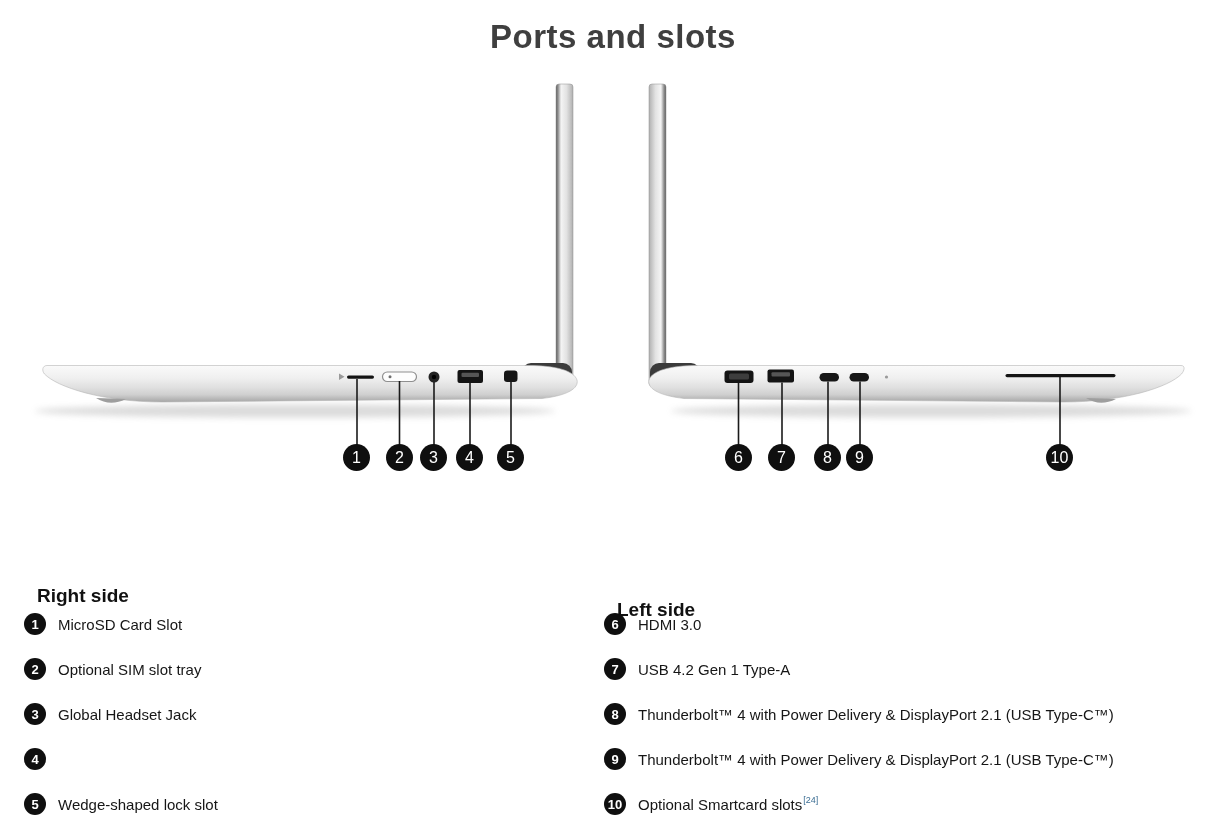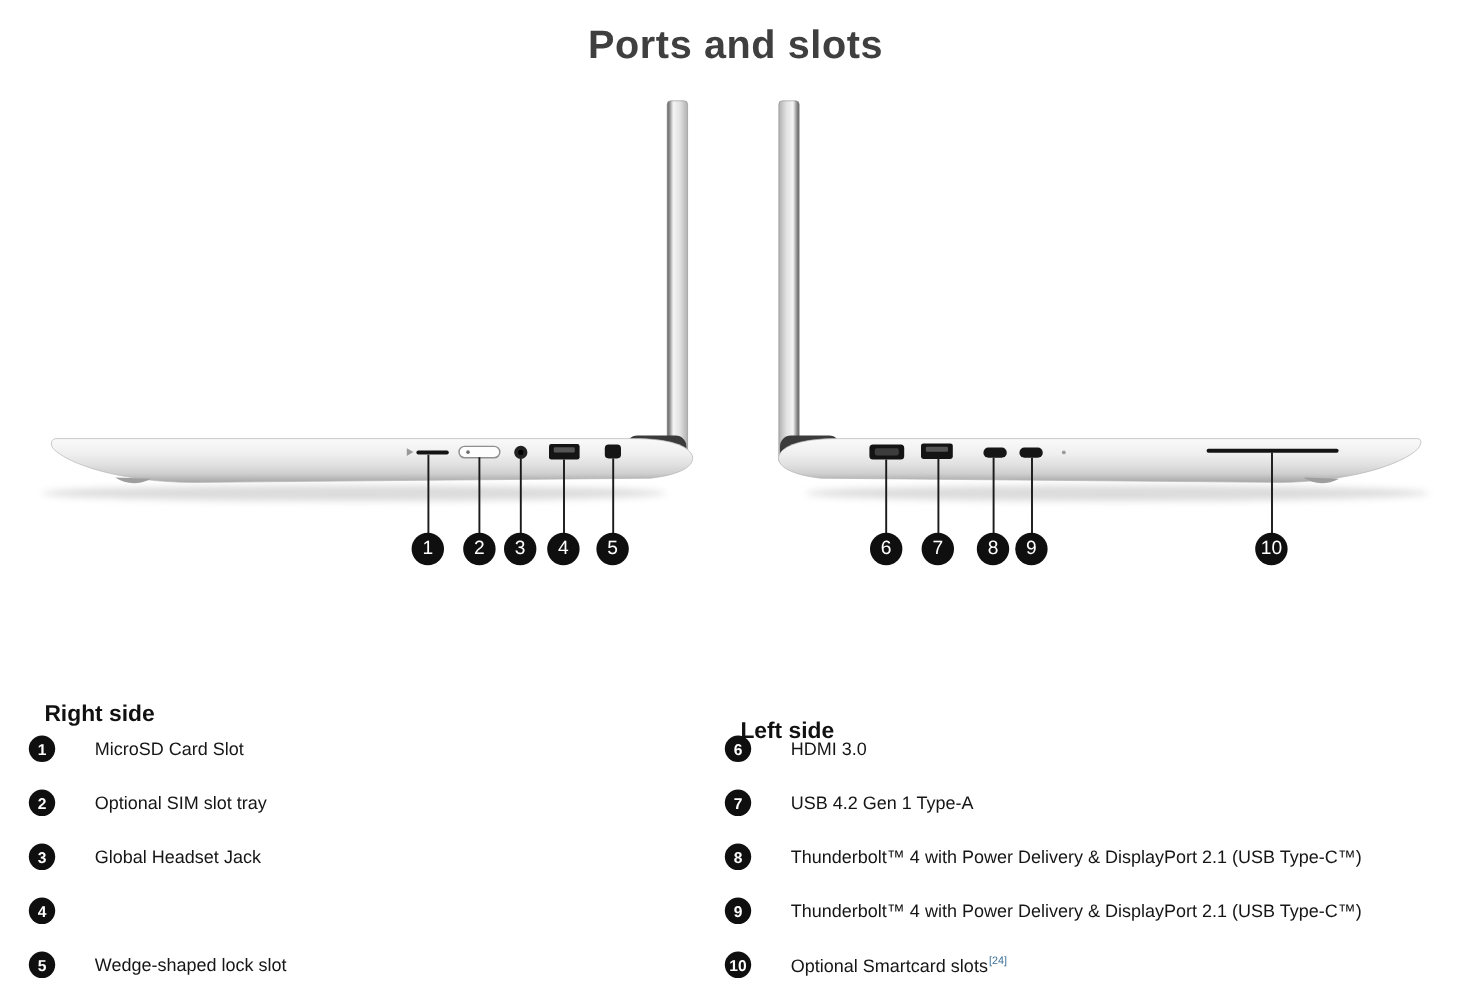--- a/index.html
+++ b/index.html
@@ -31,21 +31,21 @@
   }
   .heading-right { left:37px; }
   .heading-left  { left:617px;margin-top:14px; }
 
   .list-item { position:absolute; display:flex; align-items:center; white-space:nowrap; }
   .list-item .badge {
     width:22px; height:22px; border-radius:50%; background:#0f0f0f; color:#fff;
     display:flex; align-items:center; justify-content:center;
     font-size:13px; font-weight:700; flex:none;
   }
-  .list-item .item-label { font-size:15px; color:#161616; margin-left:33px; }
+  .list-item .item-label { font-size:15px; color:#161616; margin-left:12px; }
   .col-right .list-item { left:24px; }
   .col-left  .list-item { left:604px; }
   .row-0 { top:613px; } .row-1 { top:658px; } .row-2 { top:703px; }
   .row-3 { top:748px; } .row-4 { top:793px; }
 
   .footnote-link {
     color:#3c6e93; font-size:9px; text-decoration:none;
     vertical-align:7px; margin-left:1px;
   }
 </style>

